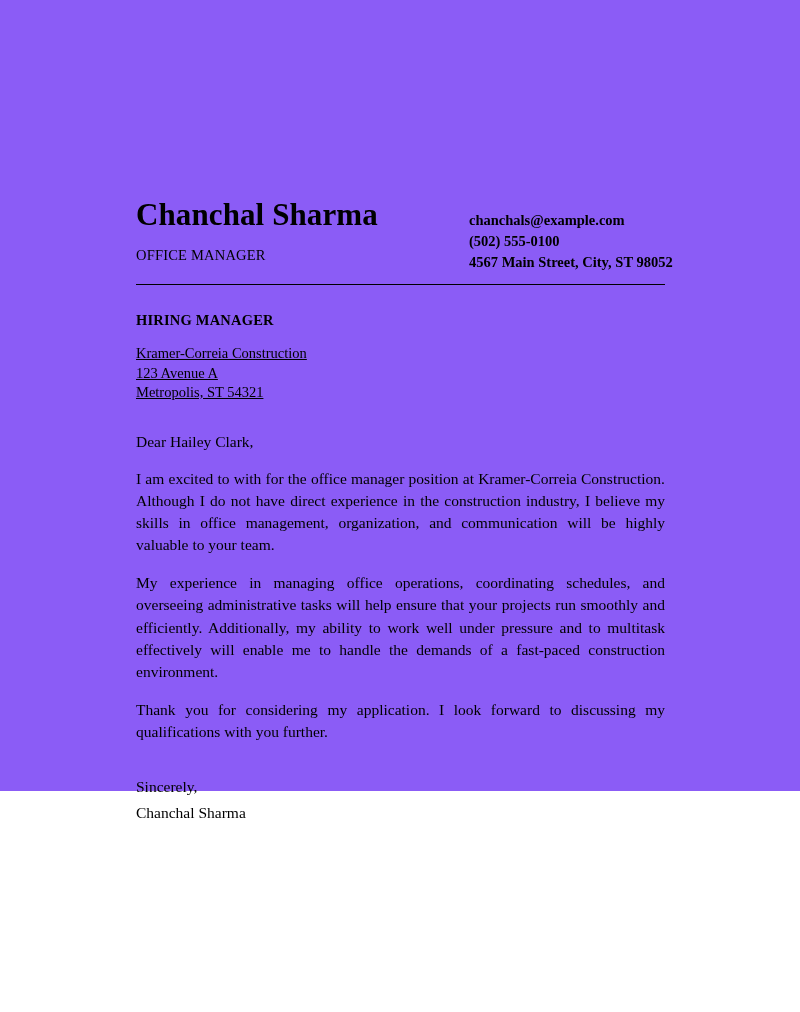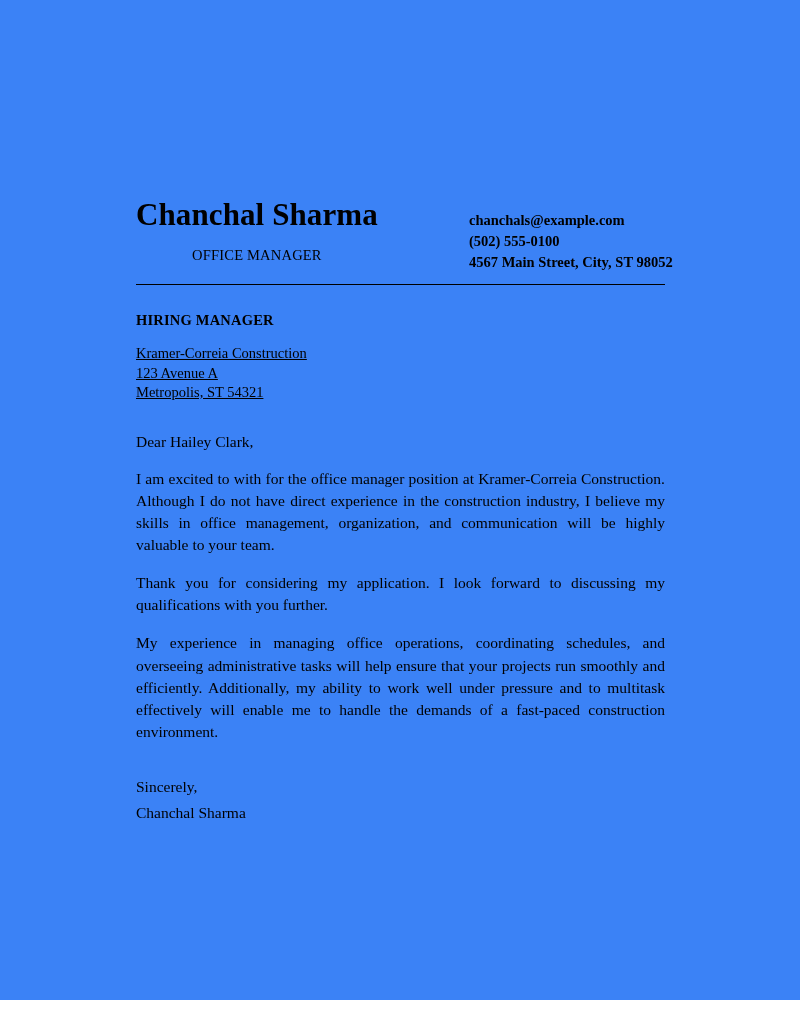--- a/index.html
+++ b/index.html
@@ -10,22 +10,22 @@
   body {
     width: 800px;
     height: 1012px;
     font-family: "Liberation Serif", "DejaVu Serif", serif;
     color: #000000;
     -webkit-font-smoothing: antialiased;
   }
   .page {
     position: relative;
     width: 800px;
-    height: 1000px;
-    background: #3b82f6;
+    height: 791px;
+    background: #8b5cf6;
     box-sizing: border-box;
   }
   .sheet {
     position: absolute;
     left: 136px;
     top: 196px;
     width: 529px;
   }
 
   
@@ -44,21 +44,20 @@
     letter-spacing: 0.1px;
     margin: 0;
     white-space: nowrap;
   }
   .candidate-title {
     font-size: 14.5px;
     font-weight: normal;
     line-height: 1.2;
     margin: 16px 0 0 0;
     letter-spacing: 0.2px;
-    text-align: center;
   }
   .contact-block {
     padding-top: 14px;
     width: 196px;
   }
   .contact-line {
     font-size: 14.5px;
     line-height: 21px;
     white-space: nowrap;
     font-weight: bold;
@@ -136,23 +135,23 @@
         <div class="recipient-line">Kramer-Correia Construction</div>
         <div class="recipient-line">123 Avenue A</div>
         <div class="recipient-line">Metropolis, ST 54321</div>
       </div>
     </div>
 
     <div class="salutation">Dear Hailey Clark,</div>
 
     <p class="body-paragraph">I am excited to with for the office manager position at Kramer-Correia Construction. Although I do not have direct experience in the construction industry, I believe my skills in office management, organization, and communication will be highly valuable to your team.</p>
 
+    <p class="body-paragraph">My experience in managing office operations, coordinating schedules, and overseeing administrative tasks will help ensure that your projects run smoothly and efficiently. Additionally, my ability to work well under pressure and to multitask effectively will enable me to handle the demands of a fast-paced construction environment.</p>
+
     <p class="body-paragraph">Thank you for considering my application. I look forward to discussing my qualifications with you further.</p>
-
-    <p class="body-paragraph">My experience in managing office operations, coordinating schedules, and overseeing administrative tasks will help ensure that your projects run smoothly and efficiently. Additionally, my ability to work well under pressure and to multitask effectively will enable me to handle the demands of a fast-paced construction environment.</p>
 
     <div class="closing">
       <div class="closing-line">Sincerely,</div>
       <div class="closing-line">Chanchal Sharma</div>
     </div>
 
   </div>
 </div>
 
 </body></html>

